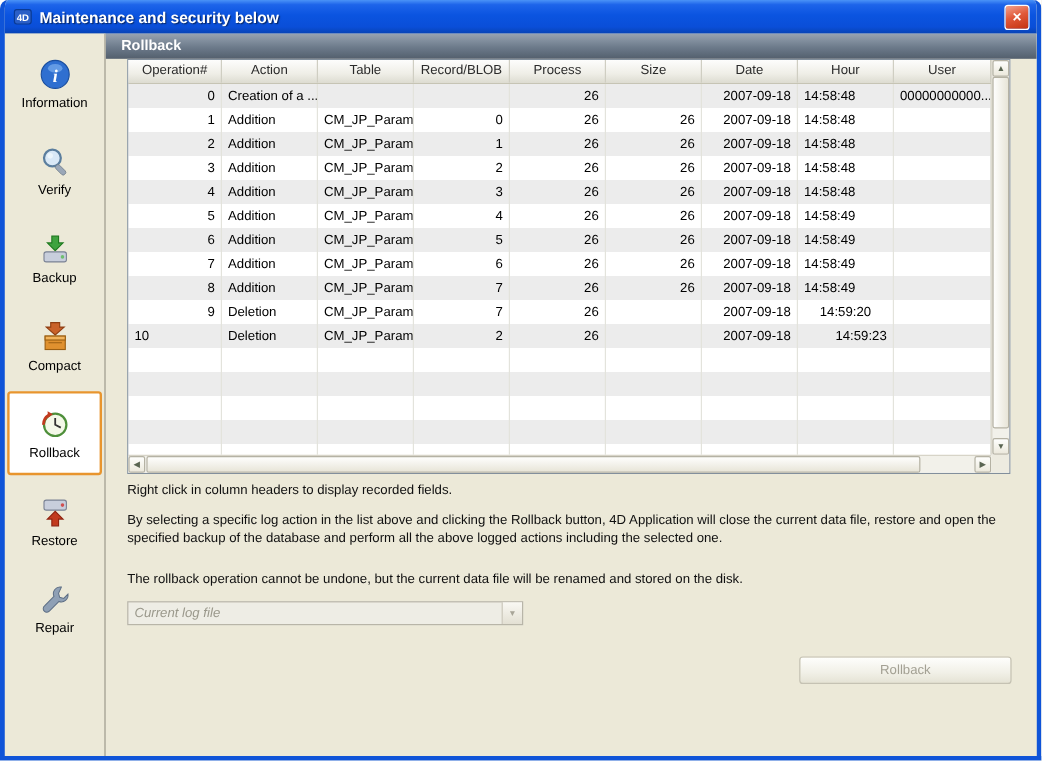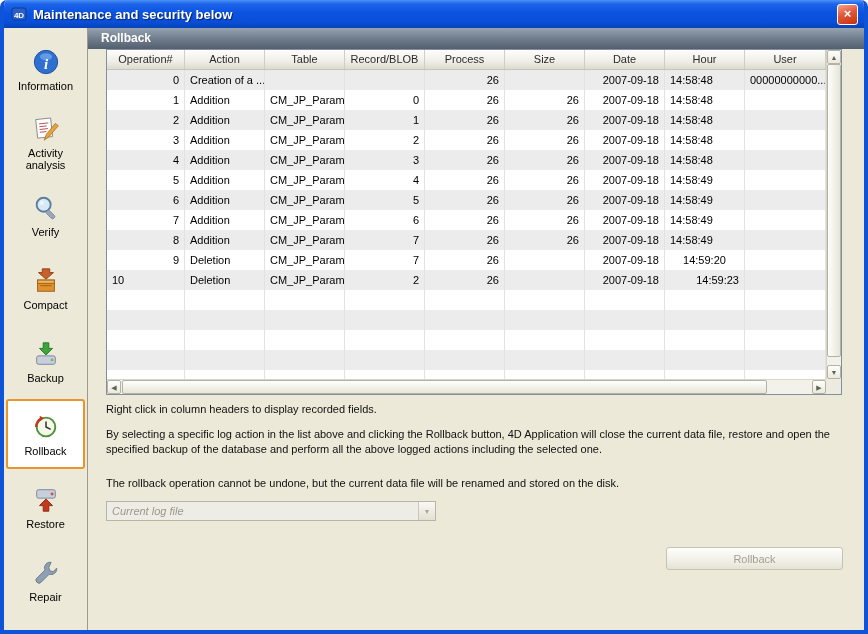--- a/index.html
+++ b/index.html
@@ -104,57 +104,47 @@
               <circle cx="15" cy="15" r="12.5" fill="#2F6FD0" stroke="#1A4E9E"></circle>
               <ellipse cx="15" cy="9.5" rx="6.5" ry="3.8" fill="#7FB2F0" opacity="0.65"></ellipse>
               <text x="15" y="22" font-size="16" font-family="serif" font-style="italic" font-weight="bold" fill="#fff" text-anchor="middle">i</text>
             </svg>
         </span>
         <span class="side-label">Information</span>
       </div>
       <div class="side-item">
         <span class="icon">
           <svg width="28" height="28" viewBox="0 0 30 30">
-              <rect x="5" y="4" width="16" height="20" fill="#fff" stroke="#8A8A8A" transform="rotate(-6 13 14)"></rect>
-              <path d="M8 9h10M8 12h8M8 15h9M8 18h7" stroke="#B45050" stroke-width="1" transform="rotate(-6 13 14)"></path>
-              <polygon points="13,27 15.5,20.5 25,9 28.2,11.5 18,23.5" fill="#E8A33D" stroke="#A66B1F" stroke-width="0.8"></polygon>
-            </svg>
-        </span>
-        <span class="side-label">Activity analysis</span>
-      </div>
-      <div class="side-item">
-        <span class="icon">
-          <svg width="28" height="28" viewBox="0 0 30 30">
               <circle cx="12.5" cy="11.5" r="7.5" fill="#D9E8F6" stroke="#5B7E9E" stroke-width="2"></circle>
               <circle cx="10.5" cy="9.5" r="2.5" fill="#F0F7FD" opacity="0.8"></circle>
               <rect x="17.5" y="16.5" width="11" height="4.5" rx="2" transform="rotate(45 17.5 16.5)" fill="#9AA7B8" stroke="#6E7B8A" stroke-width="0.7"></rect>
             </svg>
         </span>
         <span class="side-label">Verify</span>
+      </div>
+      <div class="side-item">
+        <span class="icon">
+          <svg width="28" height="28" viewBox="0 0 30 30">
+              <polygon points="12,3 18,3 18,9 22,9 15,16 8,9 12,9" fill="#3FA33F" stroke="#1F7A1F"></polygon>
+              <rect x="5" y="17" width="20" height="9" rx="2" fill="#C8CEDC" stroke="#7A8294"></rect>
+              <circle cx="21.5" cy="21.5" r="1.6" fill="#6FBF6F"></circle>
+            </svg>
+        </span>
+        <span class="side-label">Backup</span>
       </div>
       <div class="side-item">
         <span class="icon">
           <svg width="28" height="28" viewBox="0 0 30 30">
               <polygon points="11,2 19,2 19,6 23,6 15,13 7,6 11,6" fill="#C9622A" stroke="#8F3E12"></polygon>
               <rect x="6" y="14" width="18" height="12" fill="#E0912F" stroke="#9C5F12"></rect>
               <rect x="6" y="14" width="18" height="3.5" fill="#F2B45C" stroke="#9C5F12"></rect>
               <path d="M9 20h12" stroke="#9C5F12" stroke-width="1"></path>
             </svg>
         </span>
         <span class="side-label">Compact</span>
-      </div>
-      <div class="side-item">
-        <span class="icon">
-          <svg width="28" height="28" viewBox="0 0 30 30">
-              <polygon points="12,3 18,3 18,9 22,9 15,16 8,9 12,9" fill="#3FA33F" stroke="#1F7A1F"></polygon>
-              <rect x="5" y="17" width="20" height="9" rx="2" fill="#C8CEDC" stroke="#7A8294"></rect>
-              <circle cx="21.5" cy="21.5" r="1.6" fill="#6FBF6F"></circle>
-            </svg>
-        </span>
-        <span class="side-label">Backup</span>
       </div>
       <div class="side-item selected">
         <span class="icon">
           <svg width="28" height="28" viewBox="0 0 30 30">
               <circle cx="15" cy="15" r="10" fill="#F4F8E8" stroke="#4E8F3A" stroke-width="2"></circle>
               <path d="M15 9 L15 15 L20 17.5" stroke="#333" stroke-width="1.6" fill="none"></path>
               <path d="M4.5 15 a10.5 10.5 0 0 1 5.2-9" stroke="#C23A1E" stroke-width="2.6" fill="none"></path>
               <polygon points="8.2,3 13,5.6 8.6,8.8" fill="#C23A1E"></polygon>
             </svg>
         </span>

